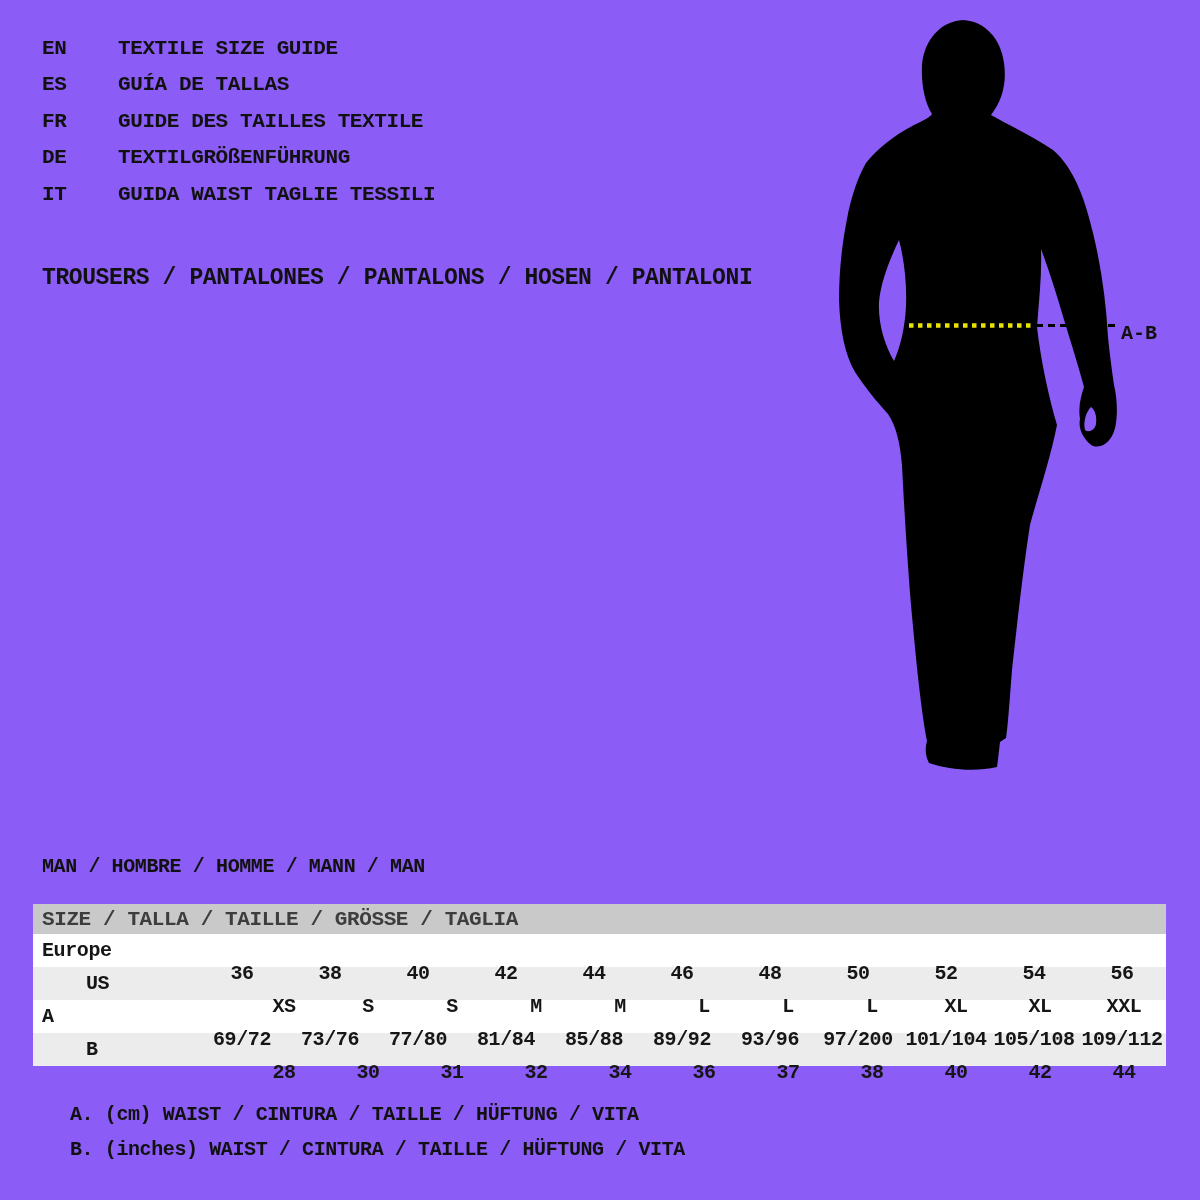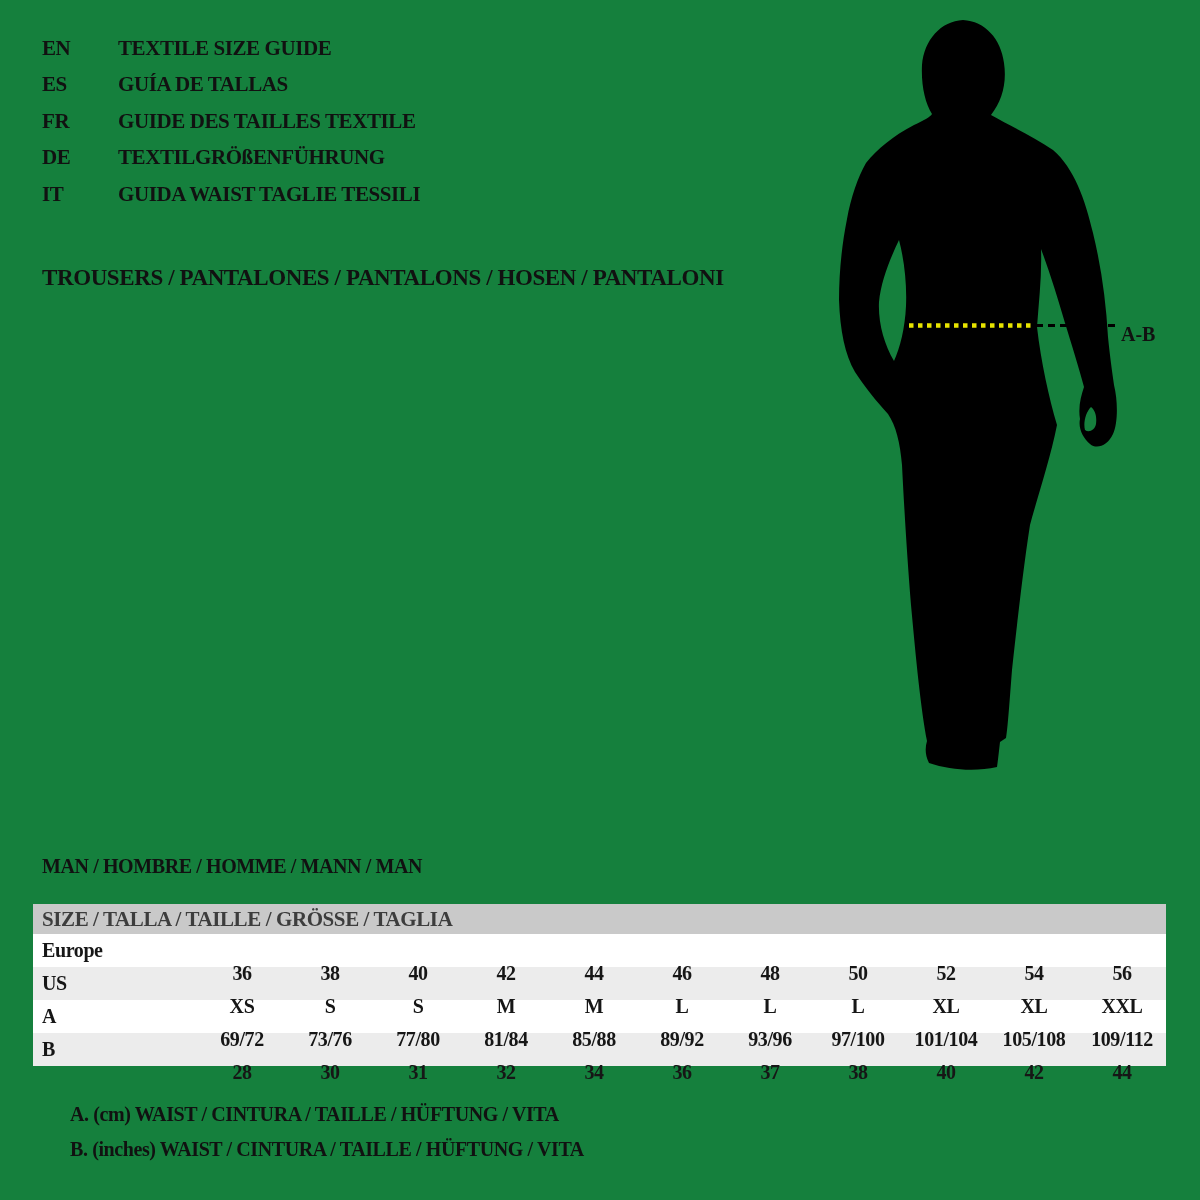--- a/index.html
+++ b/index.html
@@ -1,35 +1,35 @@
 <!DOCTYPE html>
 <html><head>
 <meta charset="utf-8">
 <style>
   html,body{margin:0;padding:0;background:#ffffff;}
   .canvas{
-    position:relative;width:1200px;height:1200px;background:#15803d;overflow:hidden;
-    font-family:Liberation Serif, serif;
+    position:relative;width:1200px;height:1200px;background:#8b5cf6;overflow:hidden;
+    font-family:Liberation Mono, monospace;
     font-weight:bold;color:#111;font-stretch:condensed;
   }
   
   .lang-block{position:absolute;left:42px;top:30px;}
   .lang-row{display:flex;height:36.5px;align-items:center;font-size:21px;letter-spacing:-0.4px;}
   .lang-code{width:76px;flex:none;}
   .lang-label{white-space:nowrap;}
   .category-title{position:absolute;left:42px;top:221px;font-size:23px;letter-spacing:-0.4px;white-space:nowrap;margin-top:44px;}
   
   .figure-svg{position:absolute;left:0;top:0;width:1200px;height:1200px;pointer-events:none;}
   .ab-label{position:absolute;left:1121px;top:321px;font-size:20px;line-height:26px;letter-spacing:0;}
   
   .man-title{position:absolute;left:42px;top:855px;font-size:20px;letter-spacing:-0.4px;white-space:nowrap;}
   .size-table{position:absolute;left:33px;top:904px;width:1133px;font-size:20px;letter-spacing:-0.4px;}
   .thead{height:30px;background:#c9c9c9;color:#3d3d3d;display:flex;align-items:center;padding-left:9px;font-size:21px;}
   .trow{display:flex;height:33px;align-items:center;color:#161616;background:#ffffff;}
-  .trow.alt{background:#ececec;}
+  .trow.alt{background:#ececec;padding-left:44px;}
   .tlabel{width:156px;padding-left:9px;flex:none;}
   .tcell{flex:1;text-align:center;margin-top:46px;}
   
   .footnote{position:absolute;left:42px;font-size:20px;letter-spacing:-0.4px;white-space:nowrap;margin-left:28px;}
   .fn-a{top:1103px;}
   .fn-b{top:1138px;}
 </style>
 </head>
 <body>
 
@@ -152,21 +152,21 @@
 
     <div class="trow">
       <span class="tlabel">A</span>
       <span class="tcell">69/72</span>
       <span class="tcell">73/76</span>
       <span class="tcell">77/80</span>
       <span class="tcell">81/84</span>
       <span class="tcell">85/88</span>
       <span class="tcell">89/92</span>
       <span class="tcell">93/96</span>
-      <span class="tcell">97/100</span>
+      <span class="tcell">97/200</span>
       <span class="tcell">101/104</span>
       <span class="tcell">105/108</span>
       <span class="tcell">109/112</span>
     </div>
 
     <div class="trow alt">
       <span class="tlabel">B</span>
       <span class="tcell">28</span>
       <span class="tcell">30</span>
       <span class="tcell">31</span>

